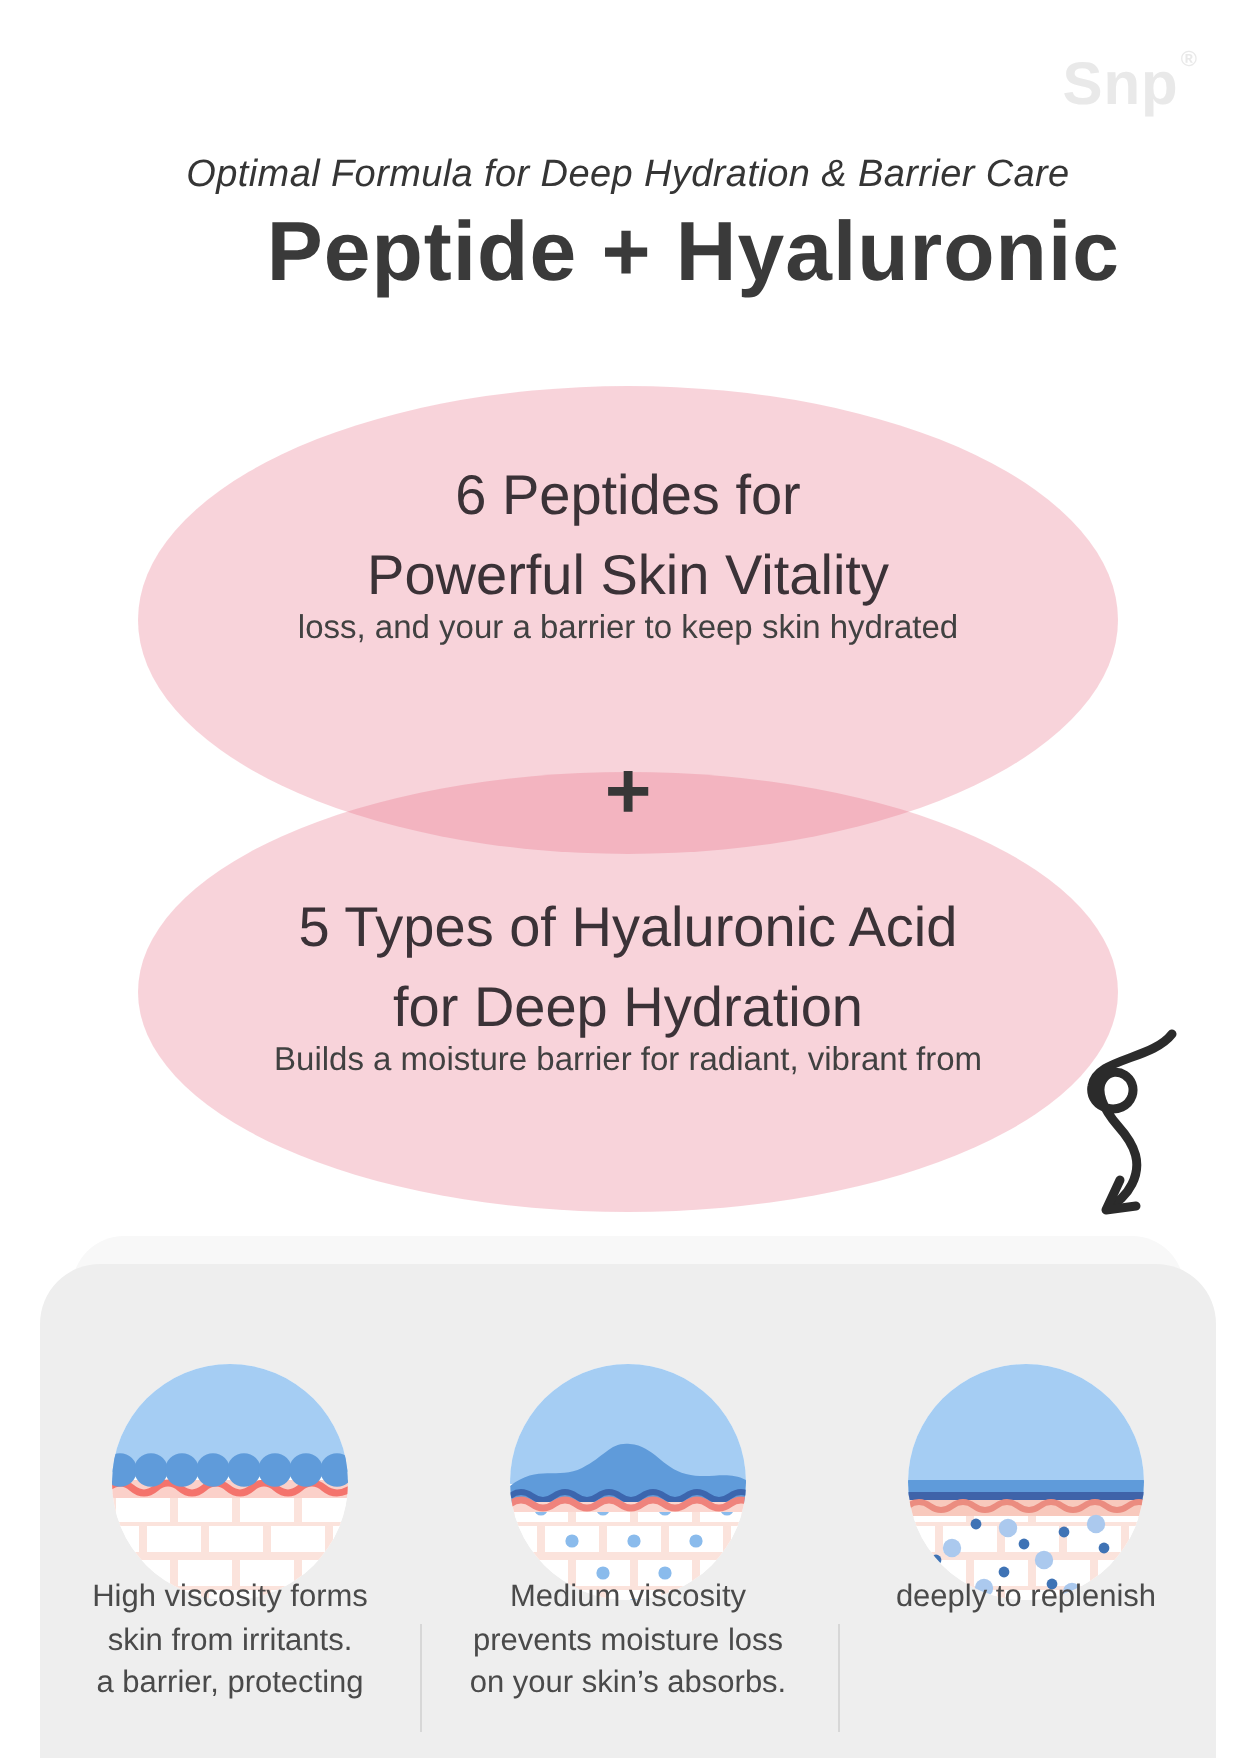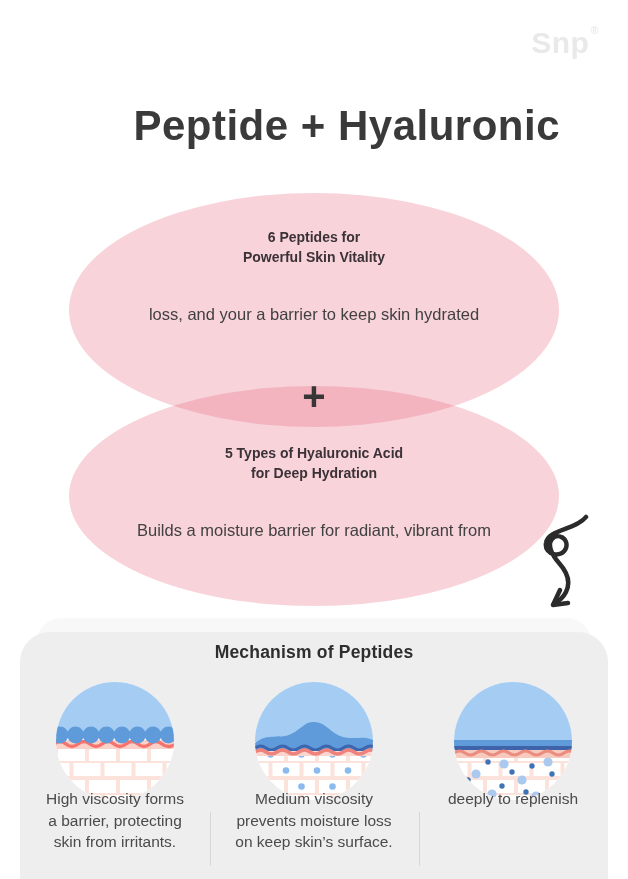--- a/index.html
+++ b/index.html
@@ -27,21 +27,21 @@
   .subtitle{position:absolute;top:77px;left:0;width:628px;text-align:center;
     font-style:italic;font-size:19px;color:#353535;letter-spacing:0.2px;}
   .page-title{position:absolute;top:102px;left:0;width:528px;text-align:right;
     font-weight:700;font-size:42px;color:var(--text-dark);letter-spacing:0.5px;margin-left:32px;}
 
   
   .ellipse{position:absolute;border-radius:50%;background:var(--pink-fill);}
   .ellipse-1{left:69px;top:193px;width:490px;height:234px;}
   .ellipse-2{left:69px;top:386px;width:490px;height:220px;}
   .venn-text{position:absolute;left:94px;width:440px;text-align:center;}
-  .venn-head{font-weight:700;font-size:14px;color:var(--heading);line-height:1.42;}
+  .venn-head{font-weight:400;font-size:28px;color:var(--heading);line-height:1.42;}
   .venn-body{font-size:16.5px;color:var(--body);line-height:1.5;}
   .vt1-head{top:228px;}
   .vt1-body{top:302px;left:104px;width:420px;}
   .vt2-head{top:444px;}
   .vt2-body{top:518px;}
   .plus-sign{position:absolute;top:376px;left:0;width:628px;text-align:center;
     font-weight:700;font-size:40px;color:#373737;line-height:1;}
 
   
   .curly-arrow{position:absolute;left:528px;top:514px;}
@@ -66,20 +66,21 @@
 </style>
 </head>
 <body>
 
 <div class="page">
 
   <div class="brand">
     <span>Snp</span><span class="mark">®</span>
   </div>
 
+  <div class="subtitle">Optimal Formula for Deep Hydration &amp; Barrier Care</div>
   <div class="page-title">Peptide + Hyaluronic</div>
 
   <div class="ellipse ellipse-1"></div>
   <div class="ellipse ellipse-2"></div>
 
   <div class="venn-text venn-head vt1-head">
     <span style="display:block">6 Peptides for</span>
     <span style="display:block">Powerful Skin Vitality</span>
   </div>
   <div class="venn-text venn-body vt1-body">
@@ -96,21 +97,20 @@
     <span style="display:block">Builds a moisture barrier for radiant, vibrant from</span>
   </div>
 
   <svg class="curly-arrow" width="72" height="100" viewBox="0 0 72 100">
     <path d="M58,3 C48,16 20,15 18,29 C16,41 34,45 38,34 C41,25 30,18 24,25 C19,31 24,41 31,49 C40,59 43,68 38,78 C35,84 31,87 26,90" fill="none" stroke="#2b2b2b" stroke-width="4.5" stroke-linecap="round"></path>
     <path d="M40,89 L25,91 L32,76" fill="none" stroke="#2b2b2b" stroke-width="4.5" stroke-linecap="round" stroke-linejoin="round"></path>
   </svg>
 
   <div class="panel-back"></div>
   <div class="panel"></div>
-  <div class="panel-title">Mechanism of Peptides</div>
 
   <svg class="diagram diagram-1" width="118" height="118" viewBox="0 0 118 118">
     <defs>
       <clipPath id="clip1">
           <circle cx="59" cy="59" r="59"></circle>
         </clipPath>
       <pattern id="bricks1" patternUnits="userSpaceOnUse" width="31" height="32">
         <rect width="31" height="32" fill="#fbe3dc"></rect>
         <rect x="2" y="2" width="27" height="13" fill="#ffffff"></rect>
         <rect x="-13.5" y="17" width="27" height="13" fill="#ffffff"></rect>
@@ -203,27 +203,27 @@
           <circle cx="48" cy="104" r="2.7"></circle>
         <circle cx="24" cy="114" r="2.7"></circle>
           <circle cx="72" cy="110" r="2.7"></circle>
         <circle cx="110" cy="114" r="2.7"></circle>
       </g>
     </g>
   </svg>
 
   <div class="caption caption-1">
     <span>High viscosity forms</span>
+    <span>skin from irritants.</span>
     <span>a barrier, protecting</span>
-    <span>skin from irritants.</span>
   </div>
   <div class="v-divider vd-1"></div>
   <div class="caption caption-2">
     <span>Medium viscosity</span>
     <span>prevents moisture loss</span>
-    <span>on keep skin’s surface.</span>
+    <span>on your skin’s absorbs.</span>
   </div>
   <div class="v-divider vd-2"></div>
   <div class="caption caption-3">
     <span>deeply to replenish</span>
   </div>
 
 </div>
 
 </body></html>

